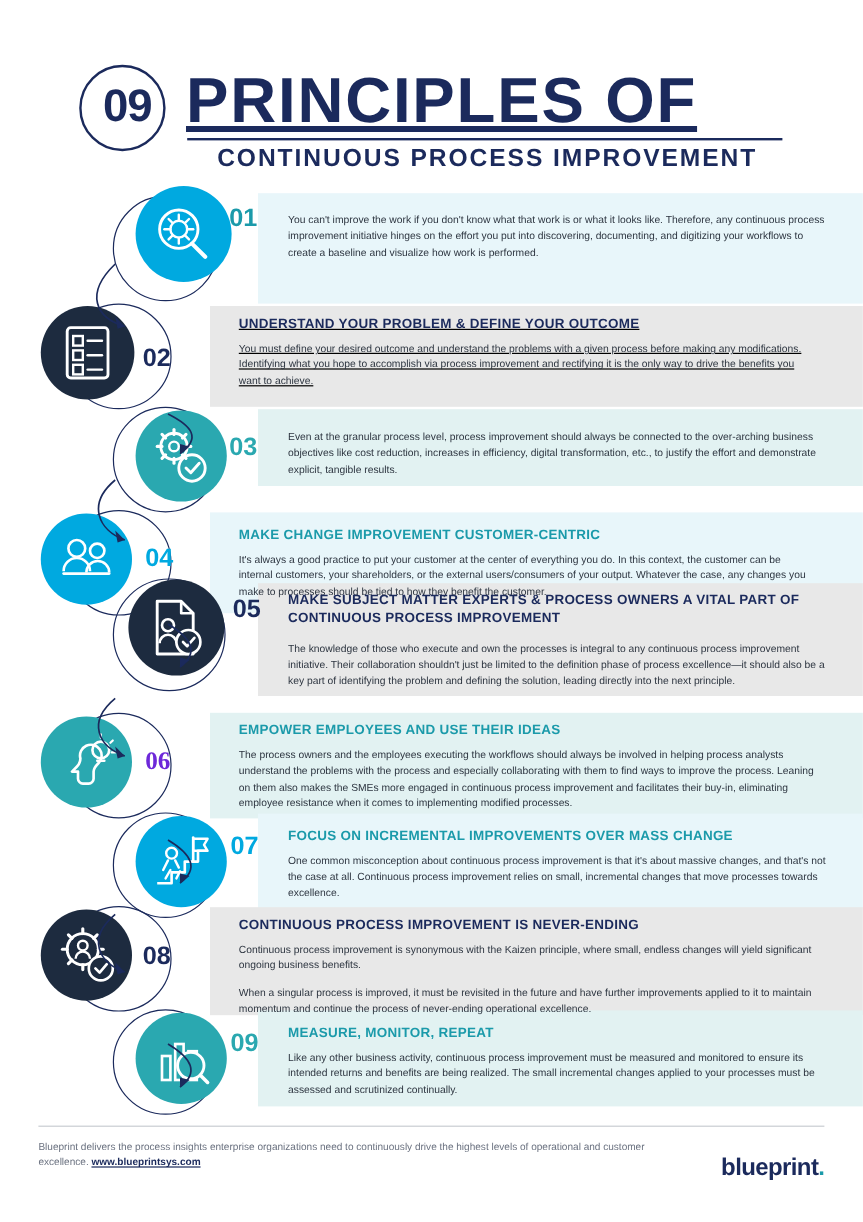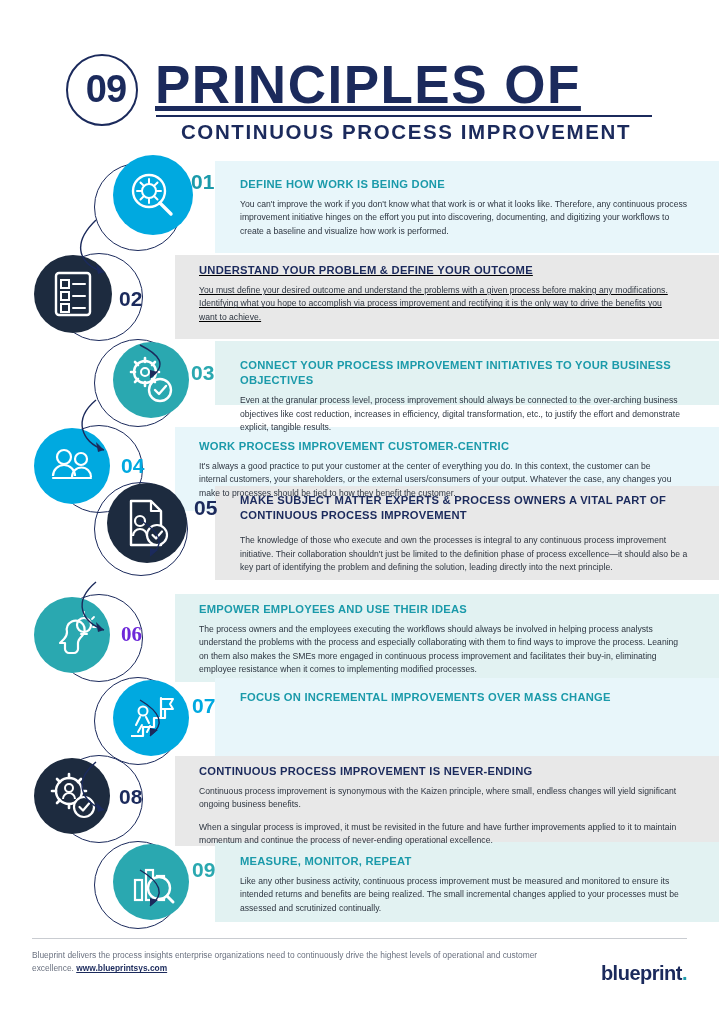--- a/index.html
+++ b/index.html
@@ -212,21 +212,20 @@
           <line x1="43" y1="36" x2="48" y2="36"></line>
           <line x1="27.5" y1="27.5" x2="31" y2="31"></line>
           <line x1="41" y1="41" x2="44.5" y2="44.5"></line>
           <line x1="44.5" y1="27.5" x2="41" y2="31"></line>
           <line x1="31" y1="41" x2="27.5" y2="44.5"></line>
         </g>
       </svg>
     </div>
     <div class="num num-teal" style="left:191px;top:9px;color:#1b9aaa;">01</div>
     <div class="txt" style="left:240px;top:16px;width:450px;">
-      <div class="ttl ttl-teal">DEFINE HOW WORK IS BEING DONE</div>
       <p class="body">You can't improve the work if you don't know what that work is or what it looks like. Therefore, any continuous process improvement initiative hinges on the effort you put into discovering, documenting, and digitizing your workflows to create a baseline and visualize how work is performed.</p>
     </div>
   </div>
 
   <div class="row" style="top:255px;height:84px;">
     <div class="row-band band-grey" style="left:175px;width:544px;"></div>
     <div class="circle-outline" style="left:55px;top:-2px;width:88px;height:88px;"></div>
     <div class="circle" style="left:34px;top:0px;width:78px;height:78px;background:#1d2b3f;">
       <svg width="78" height="78" viewBox="0 0 78 78">
         <rect x="22" y="18" width="34" height="42" rx="3" fill="none" stroke="#ffffff" stroke-width="2.4"></rect>
@@ -261,40 +260,39 @@
           <line x1="39" y1="37" x2="42" y2="40"></line>
           <line x1="42" y1="20" x2="39" y2="23"></line>
           <line x1="25" y1="37" x2="22" y2="40"></line>
         </g>
         <circle cx="47" cy="48" r="11" fill="none" stroke="#ffffff" stroke-width="2.4"></circle>
         <polyline points="42,48 46,52 53,44" fill="none" stroke="#ffffff" stroke-width="2.4" stroke-linecap="round" stroke-linejoin="round"></polyline>
       </svg>
     </div>
     <div class="num" style="left:191px;top:20px;color:#2aa8b0;">03</div>
     <div class="txt" style="left:240px;top:17px;width:450px;">
-      <div class="ttl ttl-teal">CONNECT YOUR PROCESS IMPROVEMENT INITIATIVES TO YOUR BUSINESS OBJECTIVES</div>
       <p class="body">Even at the granular process level, process improvement should always be connected to the over-arching business objectives like cost reduction, increases in efficiency, digital transformation, etc., to justify the effort and demonstrate explicit, tangible results.</p>
     </div>
   </div>
 
   <div class="row" style="top:427px;height:84px;">
     <div class="row-band band-blue" style="left:175px;width:544px;"></div>
     <div class="circle-outline" style="left:55px;top:-2px;width:88px;height:88px;"></div>
     <div class="circle" style="left:34px;top:1px;width:76px;height:76px;background:#00a9e0;">
       <svg width="76" height="76" viewBox="0 0 76 76">
         <circle cx="30" cy="29" r="7" fill="none" stroke="#ffffff" stroke-width="2.2"></circle>
         <path d="M19 48 a11 11 0 0 1 22 0" fill="none" stroke="#ffffff" stroke-width="2.2"></path>
         <circle cx="47" cy="31" r="6" fill="none" stroke="#ffffff" stroke-width="2.2"></circle>
         <path d="M38 49 a9.5 9.5 0 0 1 19 0" fill="none" stroke="#ffffff" stroke-width="2.2"></path>
         <line x1="19" y1="50" x2="57" y2="50" stroke="#ffffff" stroke-width="2.2" stroke-linecap="round"></line>
       </svg>
     </div>
     <div class="num" style="left:121px;top:27px;color:#00a9e0;">04</div>
     <div class="txt" style="left:199px;top:12px;width:480px;">
-      <div class="ttl ttl-teal">WORK PROCESS IMPROVEMENT CUSTOMER-CENTRIC</div>
+      <div class="ttl ttl-teal">MAKE CHANGE IMPROVEMENT CUSTOMER-CENTRIC</div>
       <p class="body">It's always a good practice to put your customer at the center of everything you do. In this context, the customer can be internal customers, your shareholders, or the external users/consumers of your output. Whatever the case, any changes you make to processes should be tied to how they benefit the customer.</p>
     </div>
   </div>
 
   <div class="row" style="top:486px;height:94px;">
     <div class="row-band band-grey" style="left:215px;width:504px;"></div>
     <div class="circle-outline" style="left:94px;top:-4px;width:94px;height:94px;"></div>
     <div class="circle" style="left:107px;top:-3px;width:80px;height:80px;background:#1d2b3f;">
       <svg width="80" height="80" viewBox="0 0 80 80">
         <path d="M24 18 h20 l10 10 v34 h-30 z" fill="none" stroke="#ffffff" stroke-width="2.4" stroke-linejoin="round"></path>
@@ -342,20 +340,21 @@
         <polyline points="18,56 30,56 30,47 41,47 41,38 52,38 52,29 60,29" fill="none" stroke="#ffffff" stroke-width="2.2" stroke-linejoin="round"></polyline>
         <circle cx="30" cy="31" r="4.5" fill="none" stroke="#ffffff" stroke-width="2"></circle>
         <path d="M27 37 l-4 8 M33 37 l3 6 M25 52 l4 -7 M34 52 l3 -6" fill="none" stroke="#ffffff" stroke-width="2" stroke-linecap="round"></path>
         <line x1="48" y1="18" x2="48" y2="38" stroke="#ffffff" stroke-width="2.2" stroke-linecap="round"></line>
         <path d="M48 19 h12 l-3 5 l3 5 h-12 z" fill="none" stroke="#ffffff" stroke-width="2" stroke-linejoin="round"></path>
       </svg>
     </div>
     <div class="num" style="left:192px;top:16px;color:#00a9e0;">07</div>
     <div class="txt" style="left:240px;top:12px;width:450px;">
       <div class="ttl ttl-teal">FOCUS ON INCREMENTAL IMPROVEMENTS OVER MASS CHANGE</div>
+      <p class="body">One common misconception about continuous process improvement is that it's about massive changes, and that's not the case at all. Continuous process improvement relies on small, incremental changes that move processes towards excellence.</p>
     </div>
   </div>
 
   <div class="row" style="top:756px;height:90px;">
     <div class="row-band band-grey" style="left:175px;width:544px;"></div>
     <div class="circle-outline" style="left:55px;top:-1px;width:88px;height:88px;"></div>
     <div class="circle" style="left:34px;top:2px;width:76px;height:76px;background:#1d2b3f;">
       <svg width="76" height="76" viewBox="0 0 76 76">
         <circle cx="35" cy="33" r="13" fill="none" stroke="#ffffff" stroke-width="2.4"></circle>
         <g stroke="#ffffff" stroke-width="2.6" stroke-linecap="round">

